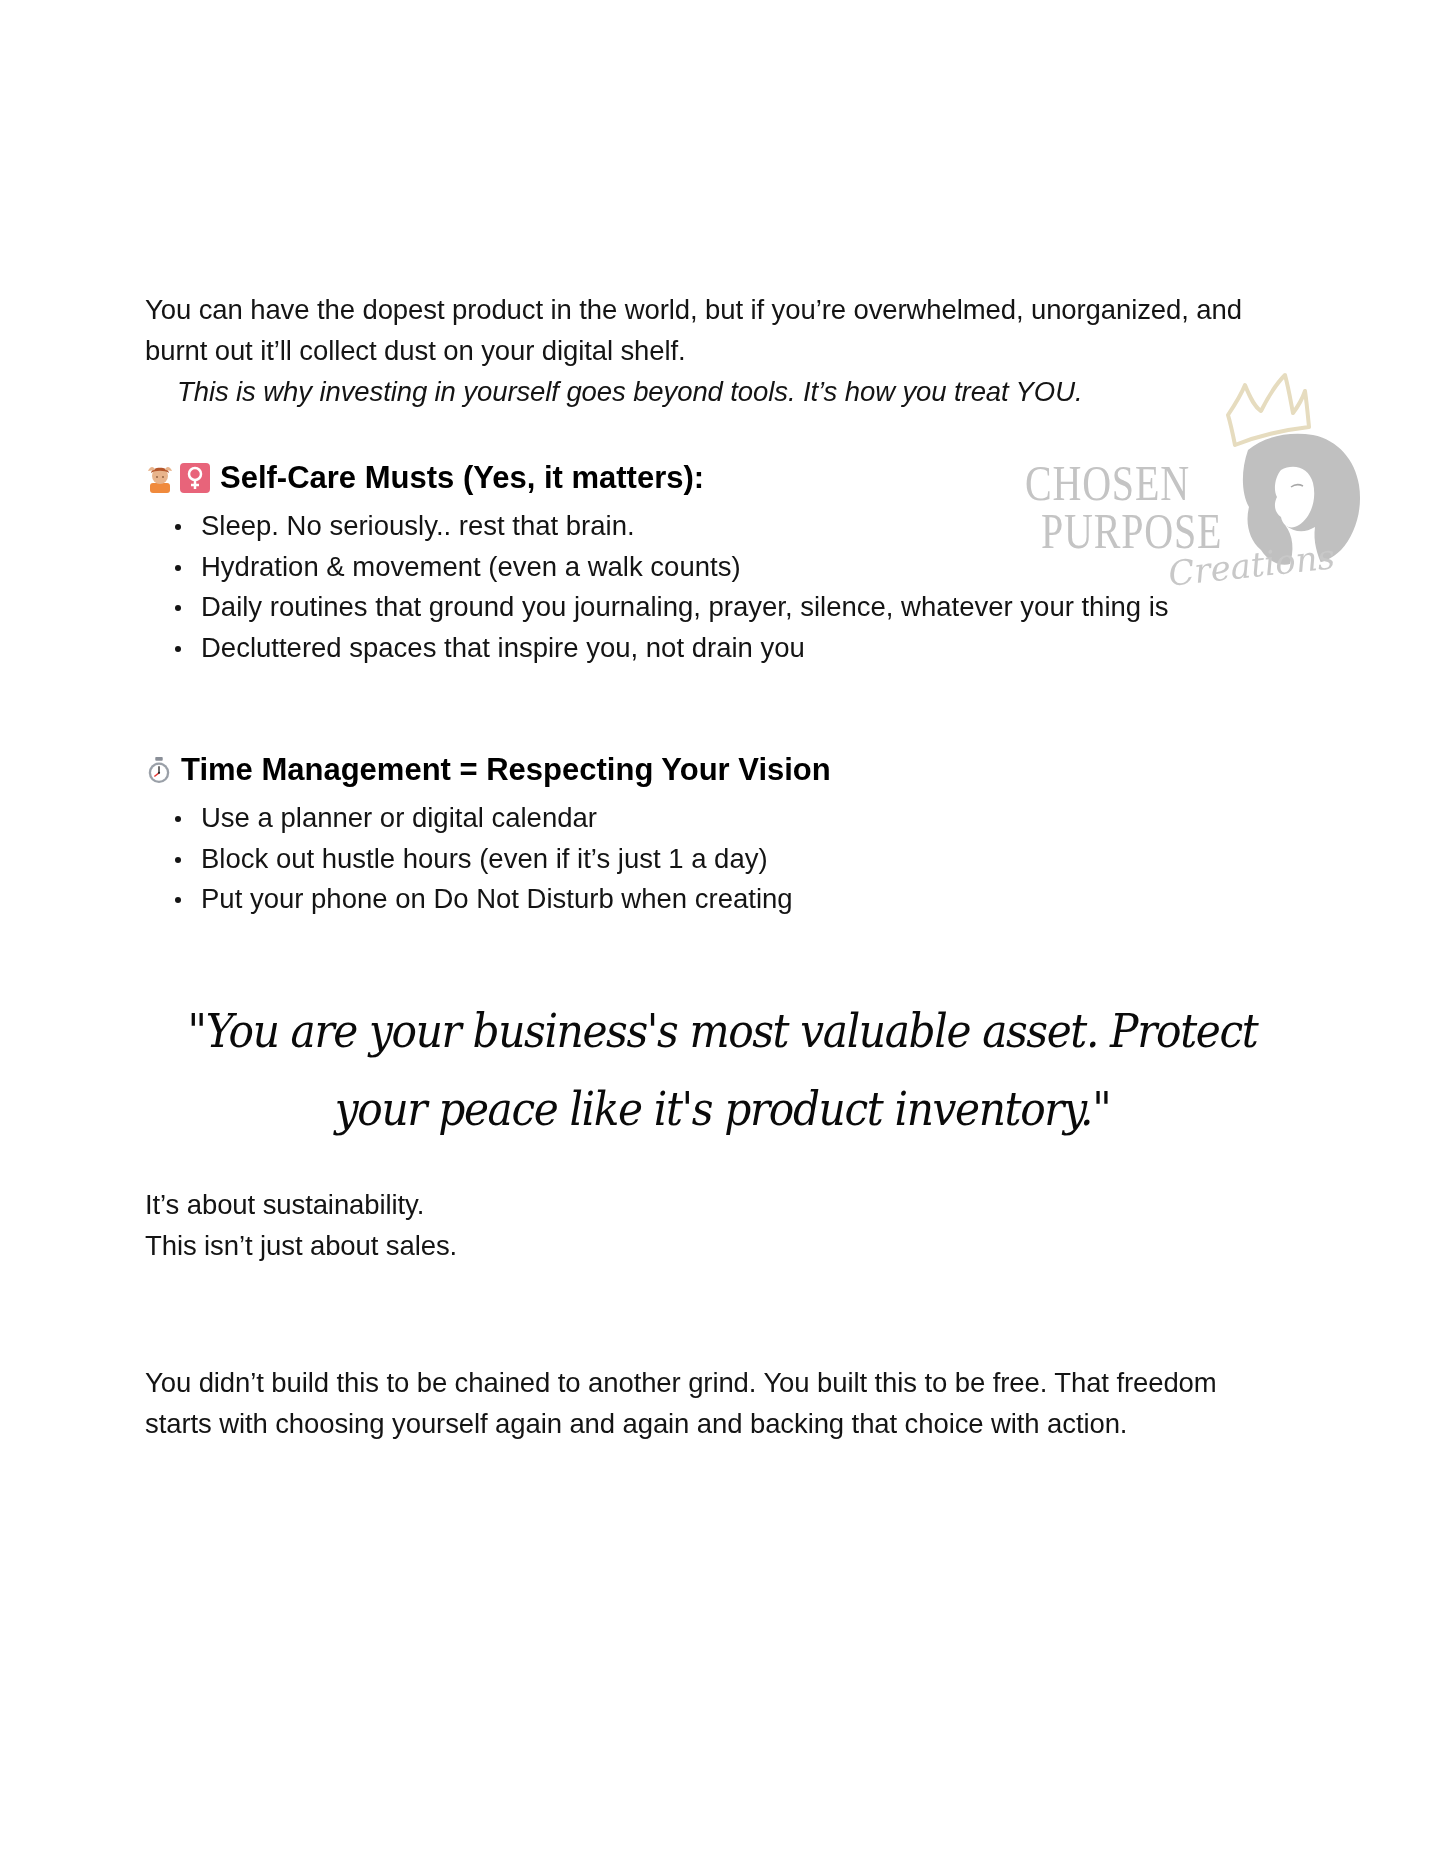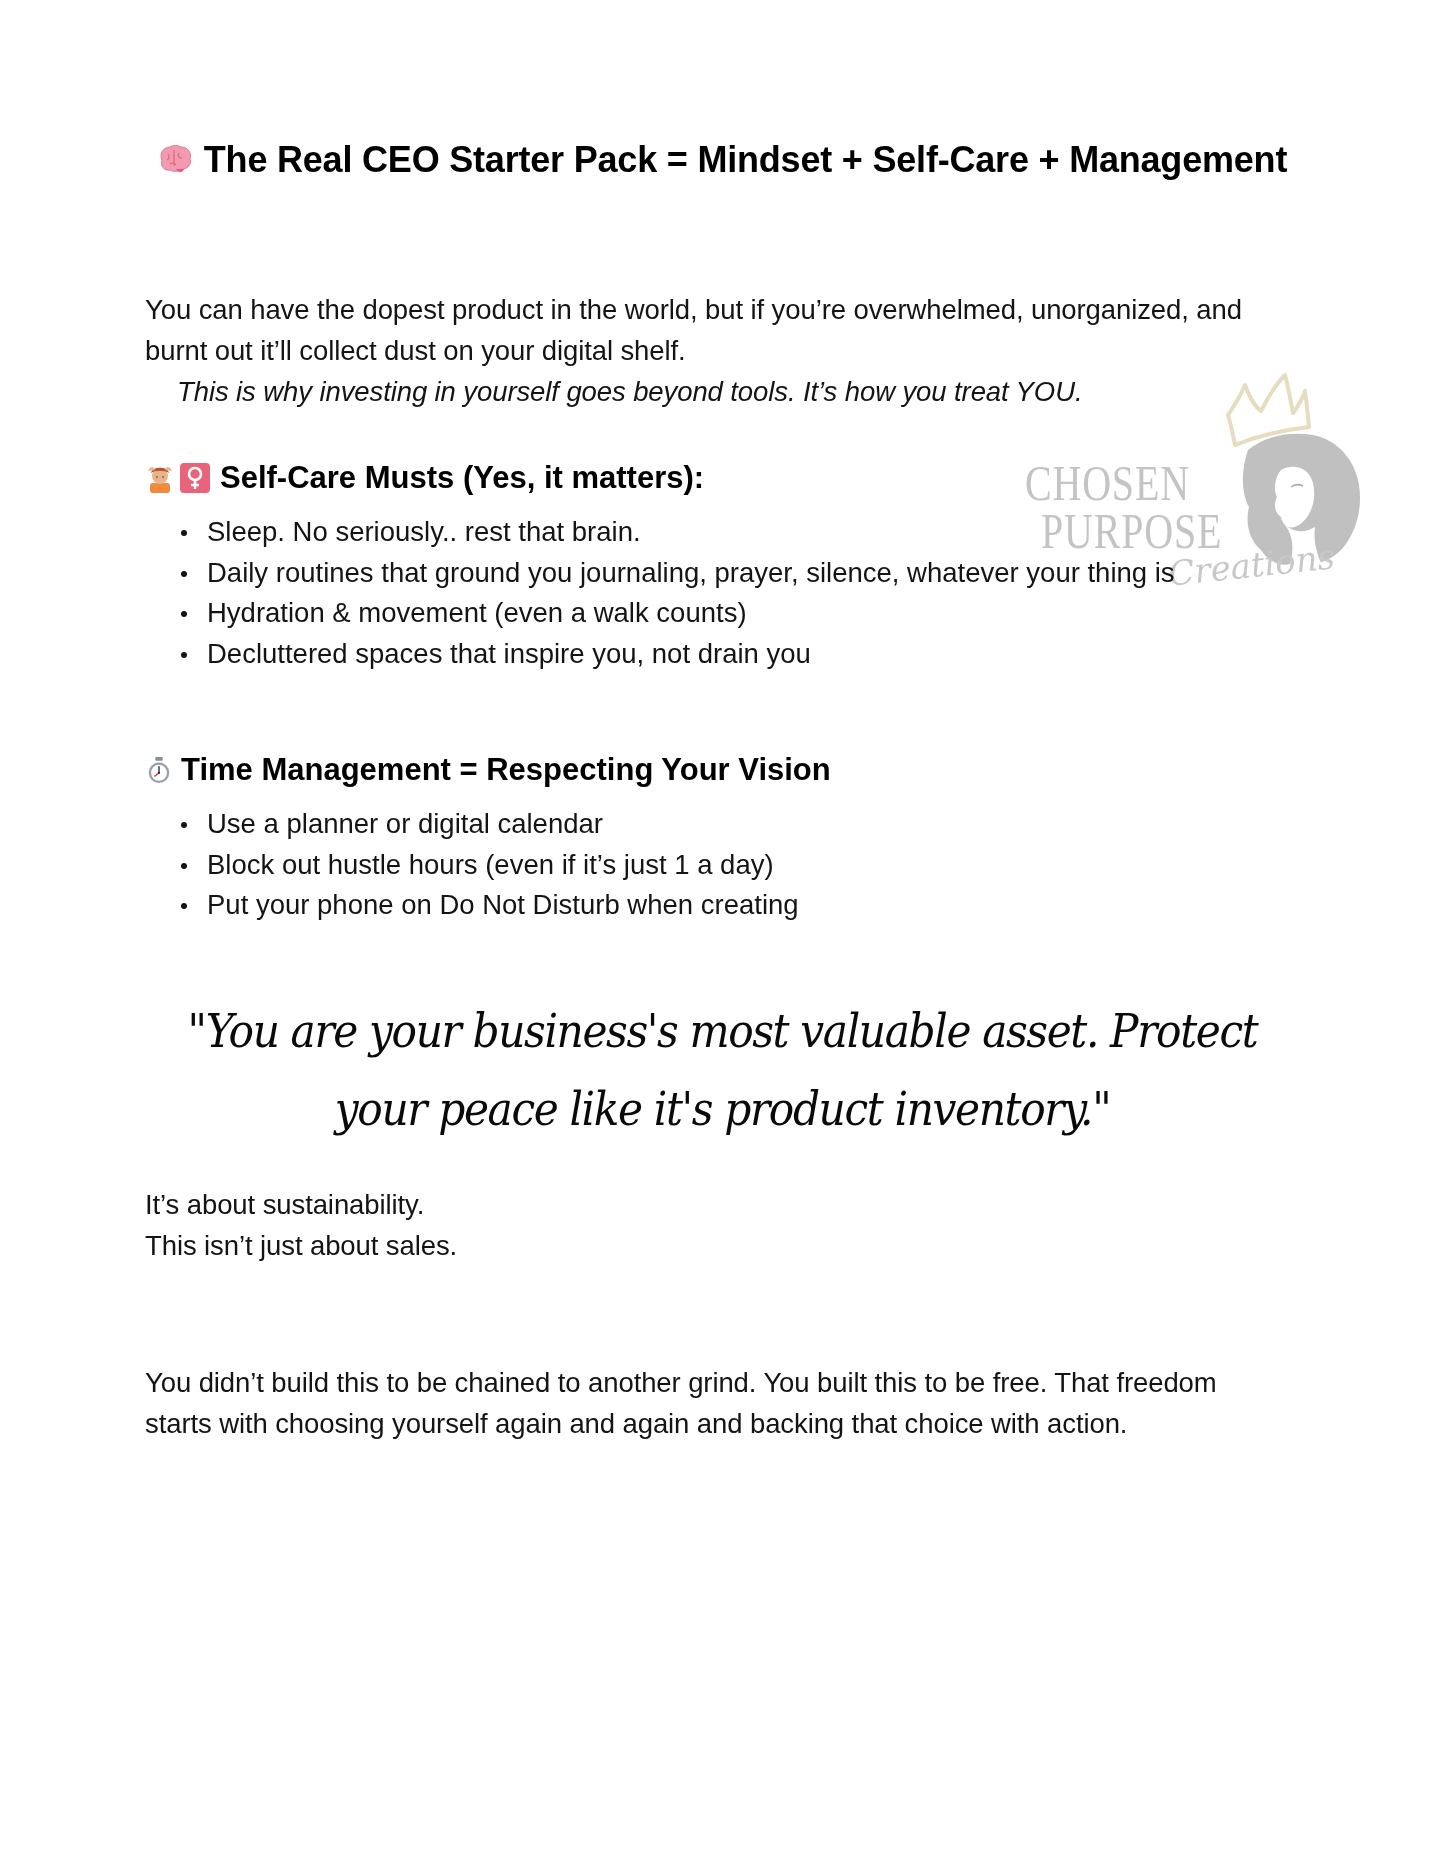--- a/index.html
+++ b/index.html
@@ -69,21 +69,21 @@
   .icon-box {
     display: inline-block;
     width: 30px; height: 30px;
     margin-right: 5px;
     vertical-align: middle;
   }
 
   ul.list {
     position: absolute;
     left: 145px;
-    margin: 14px;
+    margin: 8px;
     padding: 0 0 0 48px;
     list-style: none;
     font-family: "Liberation Sans", sans-serif;
     font-size: 27.5px;
     line-height: 40.5px;
     color: #141414;
   }
   ul.list li {
     position: relative;
   }
@@ -164,27 +164,20 @@
       <path d="M258 125 C270 118 286 122 290 138 C294 155 288 172 276 180 C268 185 260 182 258 172 C252 168 250 160 254 152 C250 145 252 132 258 125 Z" fill="#ffffff"></path>
 
       <path d="M262 180 C270 190 272 205 266 222 L300 222 C294 210 290 196 292 182 C282 188 272 188 262 180 Z" fill="#ffffff"></path>
       <path d="M268 142 C272 139 276 139 280 141" stroke="#a8a8a8" stroke-width="1.5" fill="none"></path>
     </svg>
     <div class="wm-text wm-line1">CHOSEN</div>
     <div class="wm-text wm-line2">PURPOSE</div>
     <div class="wm-script">Creations</div>
   </div>
 
-  <div class="title">
-    <svg class="brain-icon" viewBox="0 0 34 30">
-      <path d="M4 16 C1 10 5 3 12 3 C15 1 20 1 23 3 C30 3 34 9 32 15 C34 20 30 25 24 25 C21 28 15 28 12 26 C6 27 2 22 4 16 Z" fill="#f49ab0" stroke="#e07a93" stroke-width="1"></path>
-      <path d="M10 10 C12 12 11 15 9 16 M16 6 L16 22 M21 9 C19 12 21 14 24 14 M12 20 C14 18 17 19 18 21" stroke="#d86a85" stroke-width="1.2" fill="none"></path>
-      <path d="M18 25 C20 29 25 29 26 25" fill="#e35b7c"></path>
-    </svg><span>The Real CEO Starter Pack = Mindset + Self-Care + Management</span>
-  </div>
 
   <div class="body-text intro">
     <div>You can have the dopest product in the world, but if you’re overwhelmed, unorganized, and burnt out it’ll collect dust on your digital shelf.</div>
     <div class="italic">This is why investing in yourself goes beyond tools. It’s how you treat YOU.</div>
   </div>
 
   <div class="section-heading sc-heading">
     <svg class="icon-box" viewBox="0 0 30 30">
       <rect x="5" y="20" width="20" height="10" rx="3" fill="#f08a3c"></rect>
       <circle cx="15" cy="13" r="8" fill="#e8b48c"></circle>
@@ -196,22 +189,22 @@
     <svg class="icon-box" viewBox="0 0 30 30" style="margin-right:10px;">
       <rect x="0" y="0" width="30" height="30" rx="4" fill="#e8647a"></rect>
       <circle cx="15" cy="11" r="6" fill="none" stroke="#fff" stroke-width="2.5"></circle>
       <path d="M15 17 L15 26 M11 22 L19 22" stroke="#fff" stroke-width="2.5"></path>
     </svg>
     <span>Self-Care Musts (Yes, it matters):</span>
   </div>
 
   <ul class="list sc-list">
     <li>Sleep. No seriously.. rest that brain.</li>
+    <li>Hydration &amp; movement (even a walk counts)</li>
     <li>Daily routines that ground you journaling, prayer, silence, whatever your thing is</li>
-    <li>Hydration &amp; movement (even a walk counts)</li>
     <li>Decluttered spaces that inspire you, not drain you</li>
   </ul>
 
   <div class="section-heading tm-heading">
     <svg class="icon-box" viewBox="0 0 30 30" style="width:28px;height:30px;margin-right:8px;">
       <rect x="11" y="1" width="8" height="4" rx="1" fill="#8a8f98"></rect>
       <circle cx="15" cy="18" r="11" fill="#9aa0a8"></circle>
       <circle cx="15" cy="18" r="8.5" fill="#ffffff"></circle>
       <path d="M15 18 L15 11" stroke="#222" stroke-width="1.4"></path>
       <path d="M15 18 L10 22" stroke="#e53935" stroke-width="1.6"></path>

